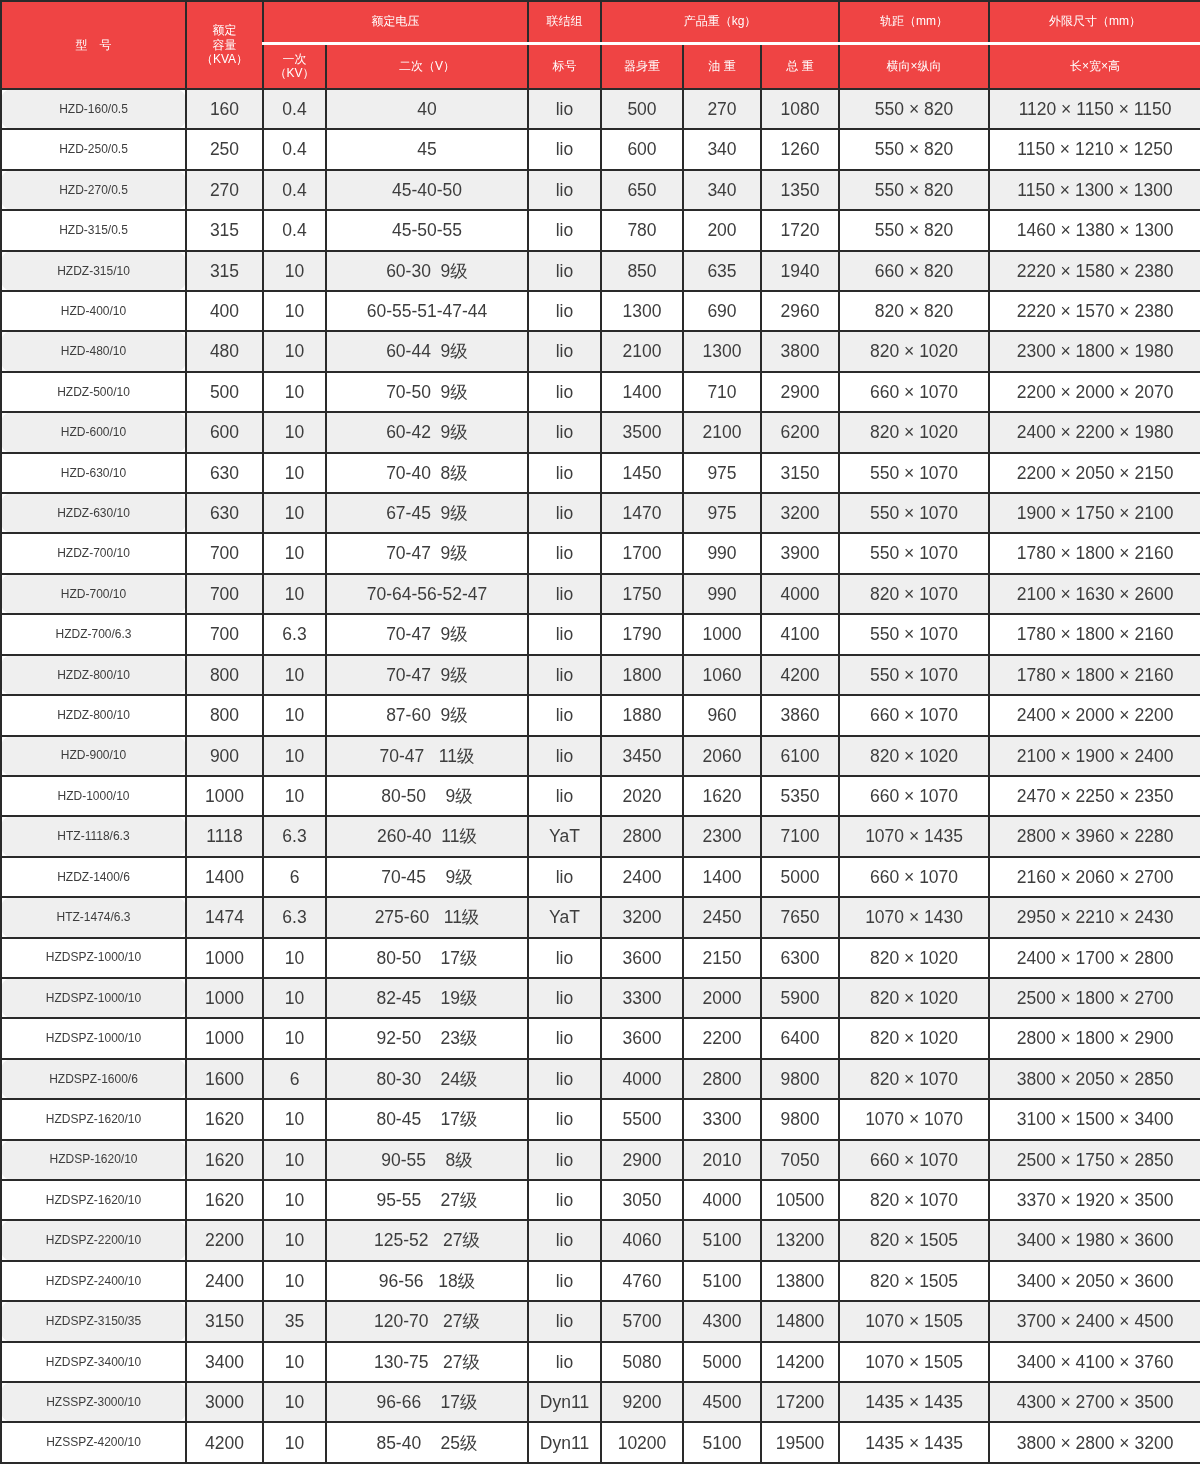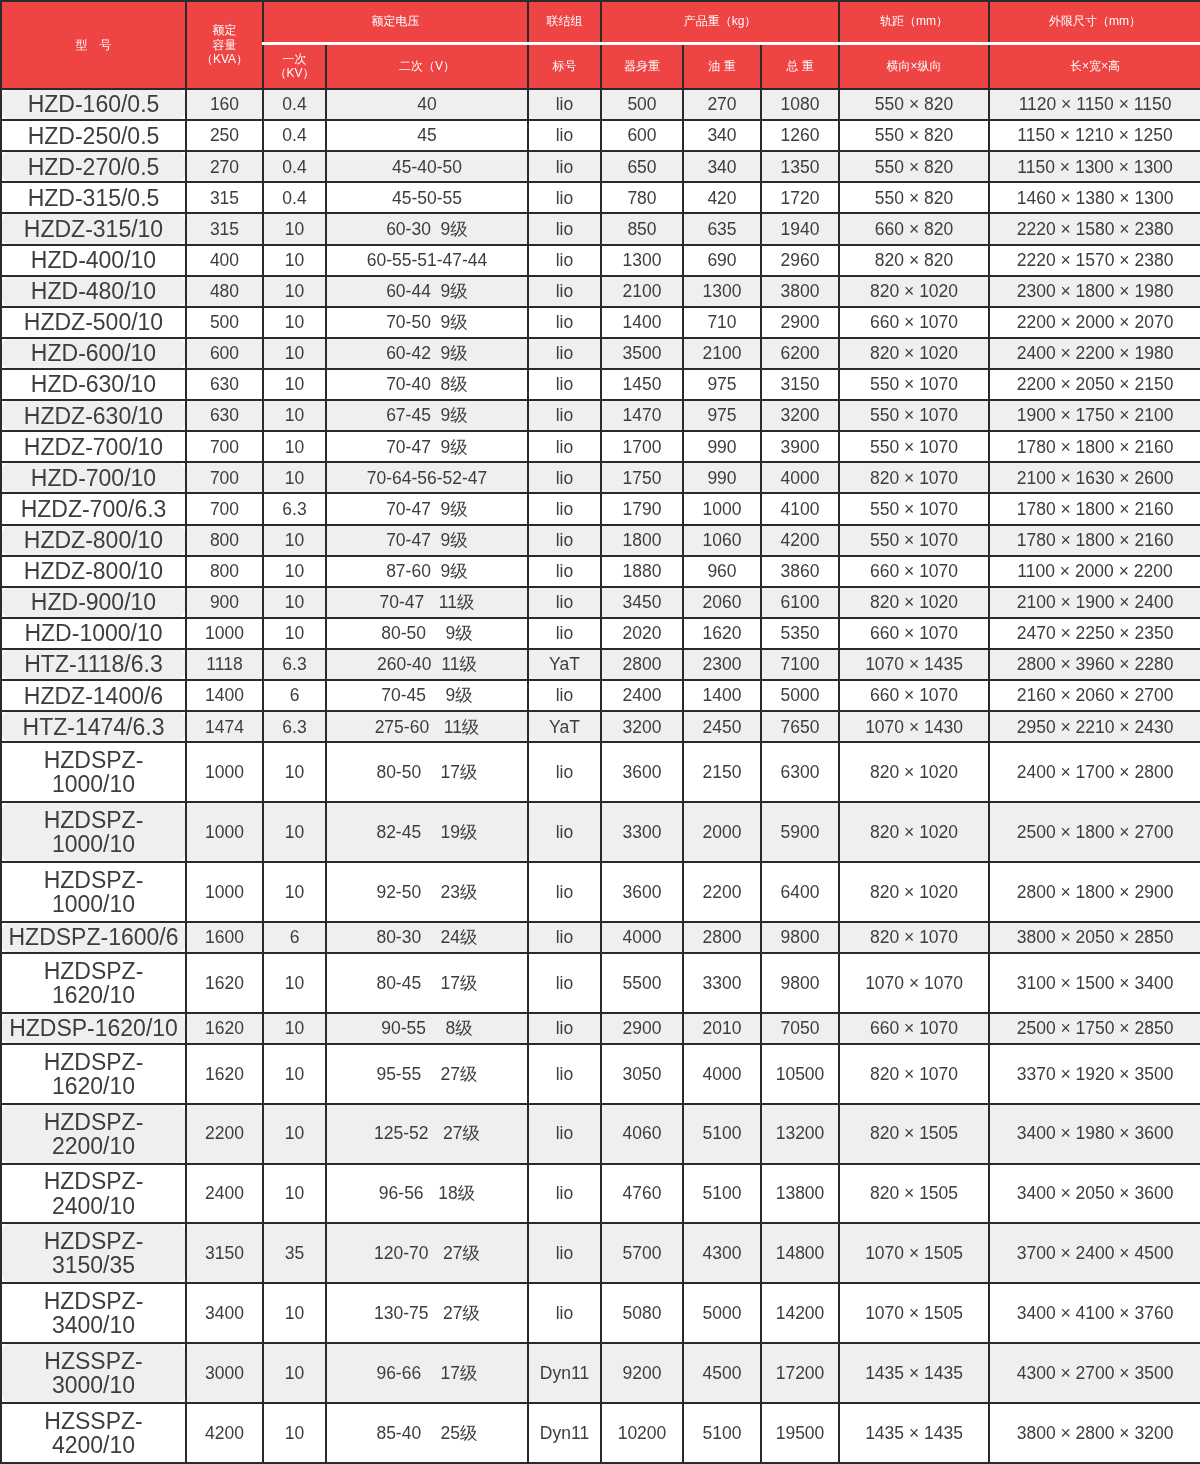--- a/index.html
+++ b/index.html
@@ -25,21 +25,21 @@
   thead tr.top{height:42px;}
   thead tr.sub{height:46px;}
   thead tr.sub th{border-top:3px solid #ffffff;}
   tbody td{
     font-size:17.5px;color:#3d3d3d;background:#ffffff;
     line-height:1.05;
   }
   tbody tr:nth-child(odd) td{background:#efefef;}
   
   tbody td:nth-child(4){white-space:pre;margin-left:13px;}
-  tbody td:nth-child(1){font-size:23px;border-radius:11px;}
+  tbody td:nth-child(1){font-size:12px;border-radius:11px;}
 </style>
 </head>
 <body>
 
 <div class="wrap">
   <table class="spec">
     <colgroup>
       <col style="width:185px">
         <col style="width:77px">
         <col style="width:63px">
@@ -112,21 +112,21 @@
           <td>550 × 820</td>
           <td>1150 × 1300 × 1300</td>
         </tr>
         <tr>
           <td>HZD-315/0.5</td>
           <td>315</td>
           <td>0.4</td>
           <td>45-50-55</td>
           <td>lio</td>
           <td>780</td>
-          <td>420</td>
+          <td>200</td>
           <td>1720</td>
           <td>550 × 820</td>
           <td>1460 × 1380 × 1300</td>
         </tr>
         <tr>
           <td>HZDZ-315/10</td>
           <td>315</td>
           <td>10</td>
           <td>60-30  9级</td>
           <td>lio</td>
@@ -259,21 +259,21 @@
         <tr>
           <td>HZDZ-800/10</td>
           <td>800</td>
           <td>10</td>
           <td>87-60  9级</td>
           <td>lio</td>
           <td>1880</td>
           <td>960</td>
           <td>3860</td>
           <td>660 × 1070</td>
-          <td>1100 × 2000 × 2200</td>
+          <td>2400 × 2000 × 2200</td>
         </tr>
         <tr>
           <td>HZD-900/10</td>
           <td>900</td>
           <td>10</td>
           <td>70-47   11级</td>
           <td>lio</td>
           <td>3450</td>
           <td>2060</td>
           <td>6100</td>

